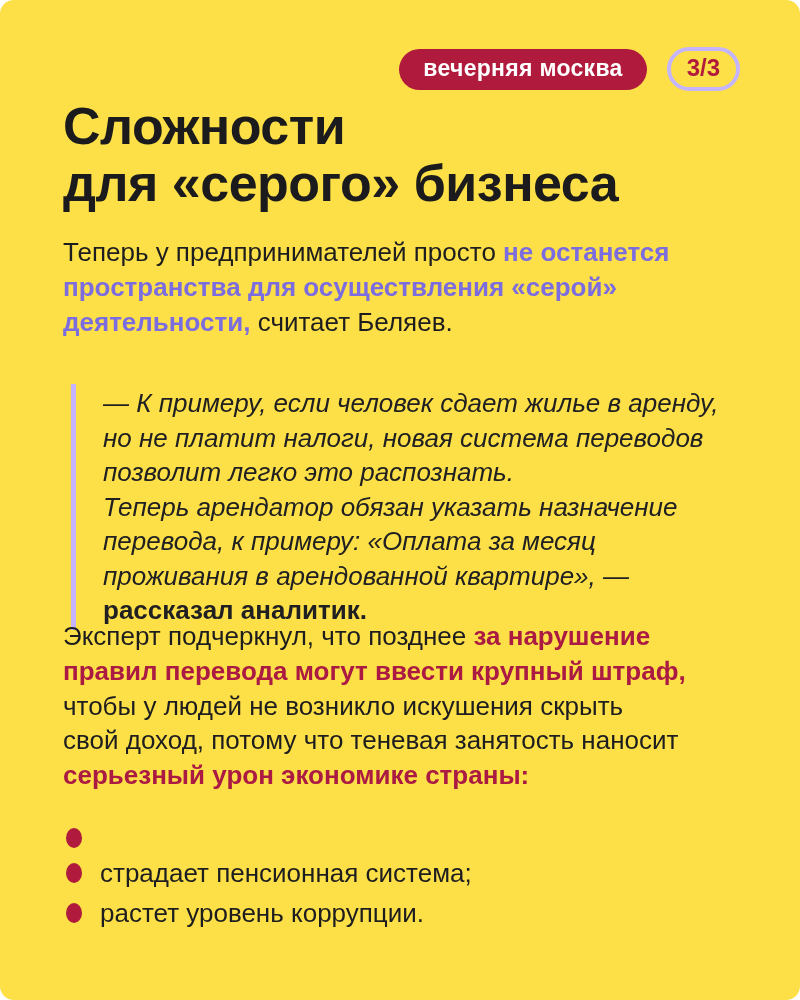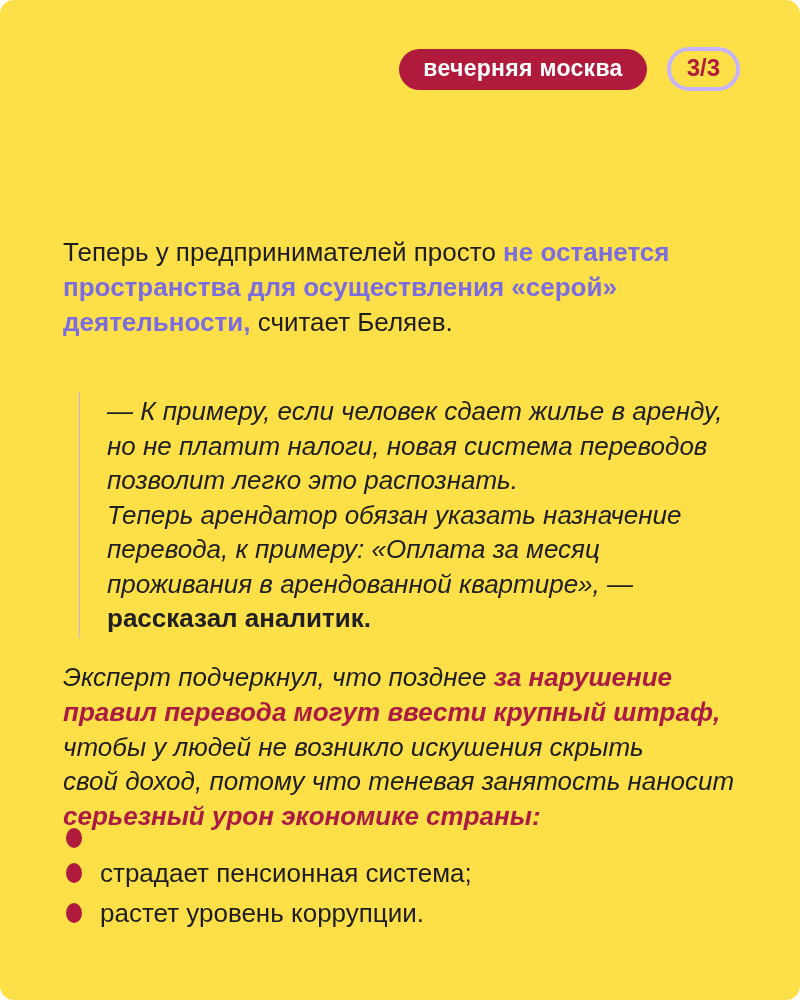--- a/index.html
+++ b/index.html
@@ -34,28 +34,28 @@
   
   .par {
     margin: 0; font-size: 26px; line-height: 1.34;
     color: #1d1d1f; white-space: pre-line;
   }
   .intro { position: absolute; top: 235px; left: 63px; width: 710px; }
   .hl-purple { color: #7b6ce0; font-weight: 700; }
 
   
   .quote {
-    position: absolute; top: 384px; left: 71px; width: 680px; margin: 8px;
-    border-left: 1px solid #c4b5fd; padding: 2px 0 2px 27px;
+    position: absolute; top: 384px; left: 71px; width: 680px; margin: 0;
+    border-left: 5px solid #c4b5fd; padding: 2px 0 2px 27px;
     font-size: 26px; line-height: 1.33; color: #202022; white-space: pre-line;
   }
   .q-italic { font-style: italic; }
   .q-upright { font-style: normal; font-weight: bold; }
 
-  .body-par { position: absolute; top: 660px; left: 63px; width: 710px; font-style: italic; }
+  .body-par { position: absolute; top: 619px; left: 63px; width: 710px; }
   .hl-red { color: #ab1a42; font-weight: 700; }
 
   
   .bullet-list { position: absolute; top: 824px; left: 66px; margin: 0; padding: 0; list-style: none; }
   .bullet-list li {
     display: flex; align-items: flex-start; gap: 18px;
     font-size: 26px; line-height: 1.1; color: #1d1d1f;
     margin-bottom: 11px;
   }
   .dot {
@@ -66,20 +66,22 @@
 </head>
 <body>
 
 <div class="canvas">
 
   <header class="topbar">
       <div class="brand-badge">вечерняя москва</div>
       <div class="page-pill">3/3</div>
     </header>
 
+  <h1 class="title">Сложности
+для «серого» бизнеса</h1>
 
   <p class="par intro"><span>Теперь у предпринимателей просто </span><span class="hl-purple">не останется
 пространства для осуществления «серой»
 деятельности,</span><span> считает Беляев.</span></p>
 
   <blockquote class="quote"><span class="q-italic">— К примеру, если человек сдает жилье в аренду,
 но не платит налоги, новая система переводов
 позволит легко это распознать.
 Теперь арендатор обязан указать назначение
 перевода, к примеру: «Оплата за месяц

